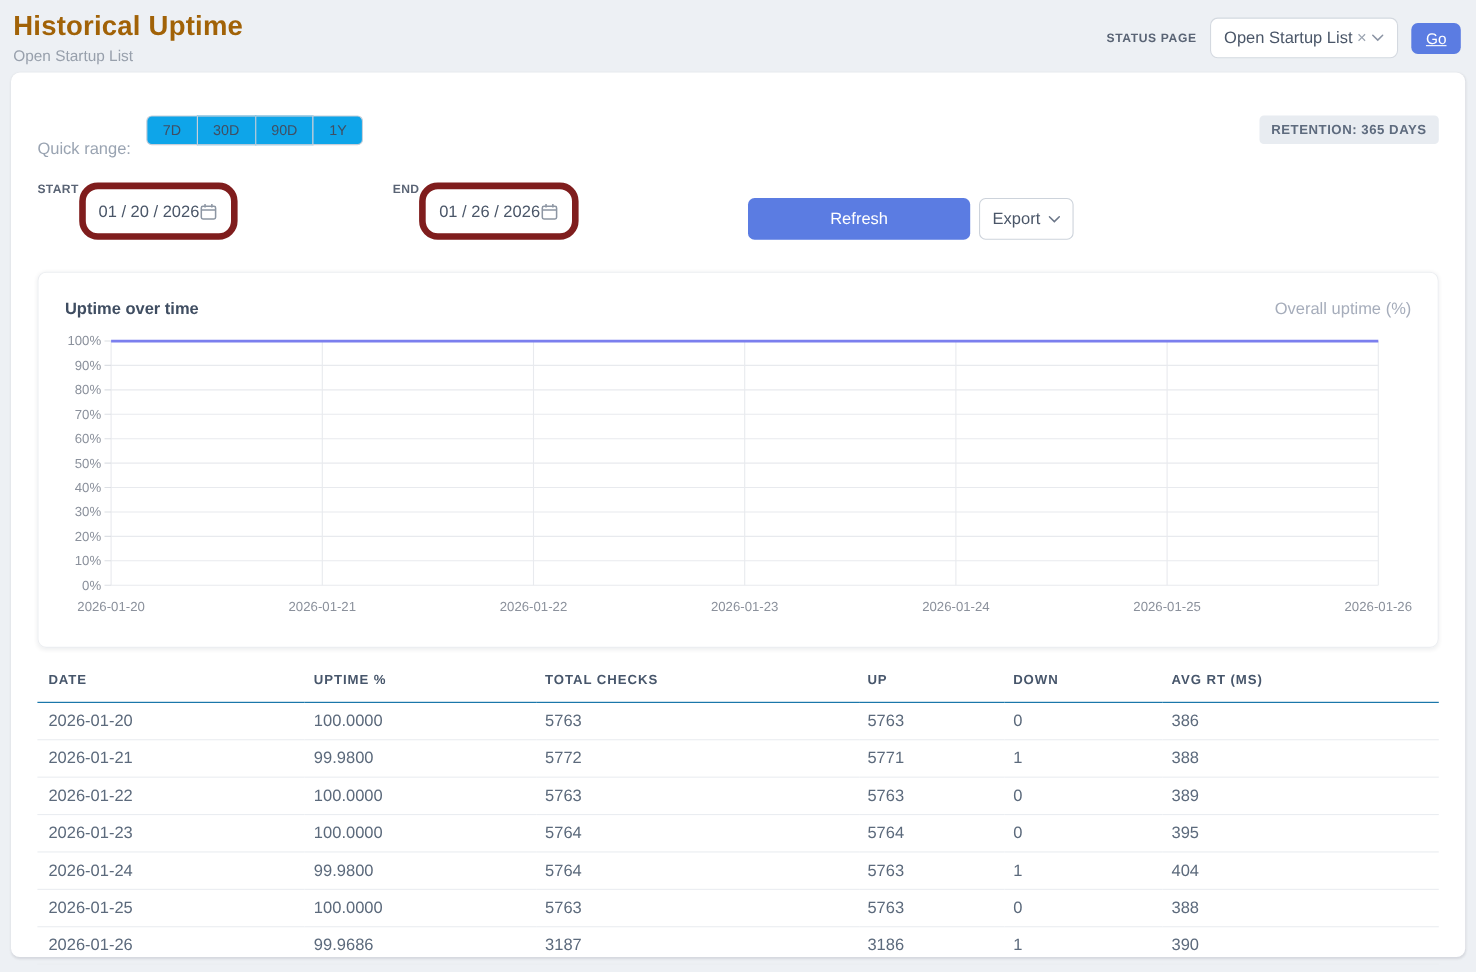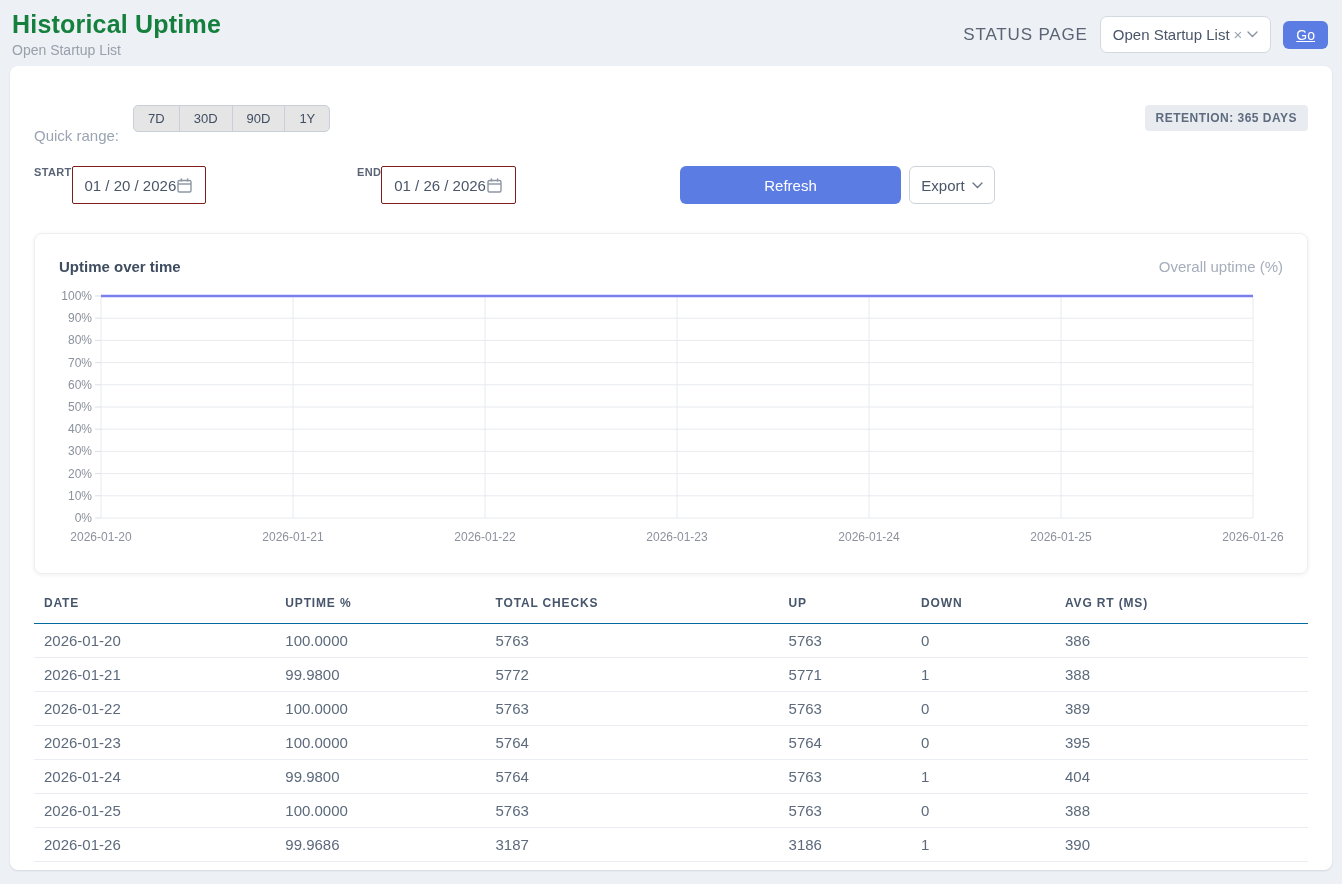--- a/index.html
+++ b/index.html
@@ -8,24 +8,24 @@
     font-family:"Liberation Sans","DejaVu Sans",sans-serif;
     background:#edf0f4;
     color:#3d4a5e;
     overflow:hidden;
   }
   
   .topbar {
     display:flex; justify-content:space-between; align-items:flex-start;
     padding:10px 14px 8px 12px;
   }
-  .page-title { font-size:25px; font-weight:700; color:#15803d; letter-spacing:.2px; }
+  .page-title { font-size:25px; font-weight:700; color:#a16207; letter-spacing:.2px; }
   .page-subtitle { font-size:14px; color:#98a0ac; margin-top:3px; }
   .topbar-right { display:flex; align-items:center; gap:12px; margin-top:6px; }
-  .status-label { font-size:17px; font-weight:400; color:#5a6475; letter-spacing:.05em; }
+  .status-label { font-size:11px; font-weight:700; color:#5a6475; letter-spacing:.05em; }
   .select-box {
     display:flex; align-items:center; gap:5px;
     background:#fff; border:1px solid #d4d9e0; border-radius:7px;
     height:37px; padding:0 12px; font-size:15px; color:#4a5668; cursor:pointer;
   }
   .clear-x { color:#9aa3b0; font-size:15px; line-height:1; margin-left:-1px; }
   .go-btn {
     background:#5b7ce2; color:#fff; border:none; border-radius:6px;
     font-size:14px; padding:6px 13px; cursor:pointer; font-family:inherit;text-decoration:underline;
   }
@@ -33,47 +33,47 @@
   .panel {
     background:#fff; margin:0 10px; border-radius:8px;
     box-shadow:0 1px 2px rgba(16,24,40,.06), 0 1px 3px rgba(16,24,40,.05);
     padding:26px 24px 24px;
     height:804px;
   }
   .quick-row { display:flex; align-items:center; }
   .quick-label { font-size:15px; color:#9aa4b2; margin-right:14px;margin-top:35px; }
   .btn-group { display:flex; }
   .btn-group button {
-    background:#e5e5e5; border:1px solid #c8cfd9; color:#414e62;
+    background:#0ea5e9; border:1px solid #c8cfd9; color:#414e62;
     font-size:13px; font-family:inherit; padding:4px 14px; height:27px;
     margin-left:-1px; cursor:pointer;
   }
   .btn-group button:first-child { border-radius:5px 0 0 5px; margin-left:0; }
   .btn-group button:last-child { border-radius:0 5px 5px 0; }
   .badge {
     margin-left:auto;
     background:#e8ecf1; color:#5e6b7e; font-size:12px; font-weight:700;
     letter-spacing:.04em; padding:6px 11px; border-radius:4px;
   }
   
   .controls-row { display:flex; align-items:flex-end; margin-top:22px; }
   .field { display:flex; flex-direction:row; flex-shrink:0; }
   .field label {
     font-size:11px; font-weight:600; color:#5a6475; letter-spacing:.03em;
     margin-bottom:8px;
   }
   .input {
     display:flex; align-items:center; justify-content:space-between;
-    height:38px; border:1px solid #7f1d1d; border-radius:2px;
+    height:52px; border:6px solid #7f1d1d; border-radius:17px;
     padding:0 12px; font-size:15px; color:#4a5668; background:#fff; cursor:pointer;
   }
   .w-date { width:306px; margin-right:17px; }
   .w-gran { width:305px; margin-right:16px; }
   .refresh-btn {
-    flex-shrink:0; width:221px; height:38px; background:#5b7ce2; color:#fff;
+    flex-shrink:0; width:202px; height:38px; background:#5b7ce2; color:#fff;
     border:none; border-radius:6px; font-size:15px; font-family:inherit;
     cursor:pointer; margin-right:8px;
   }
   .export-btn {
     flex-shrink:0; width:86px; height:38px; background:#fff; color:#4a5668;
     border:1px solid #cdd3db; border-radius:6px; font-size:15px; font-family:inherit;
     cursor:pointer; display:flex; align-items:center; justify-content:center; gap:7px;
   }
   
   .chart-card {

